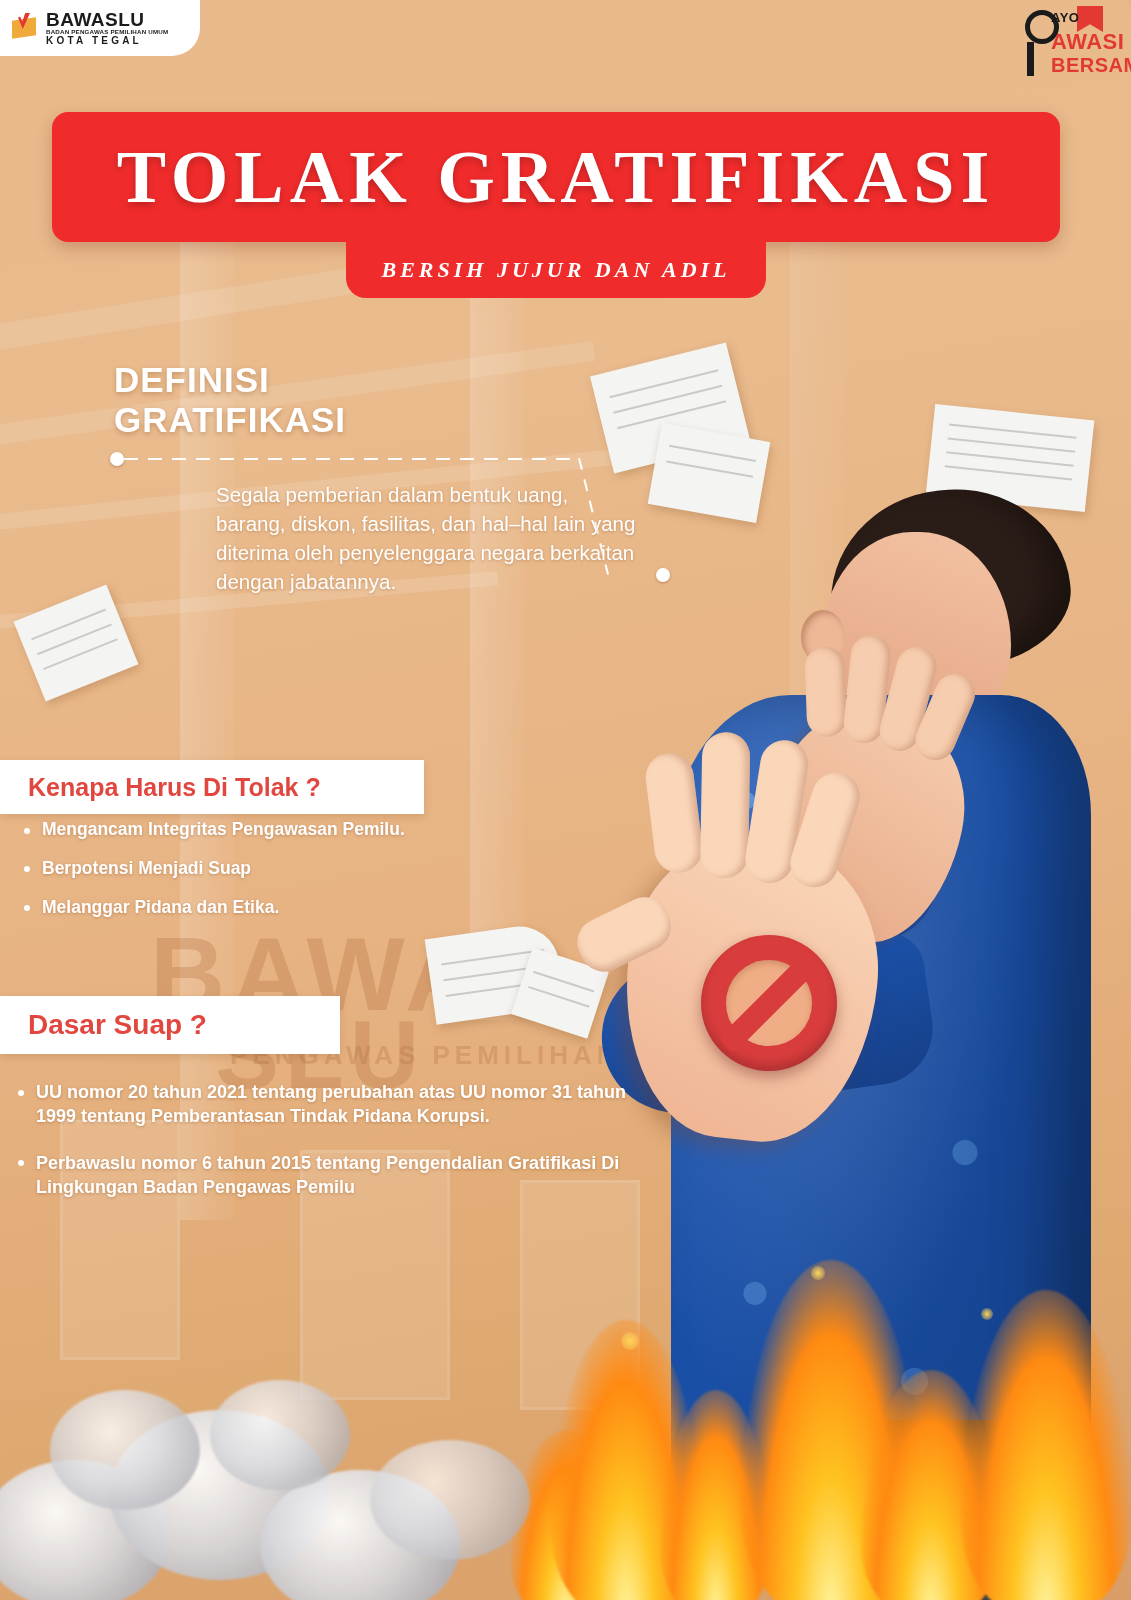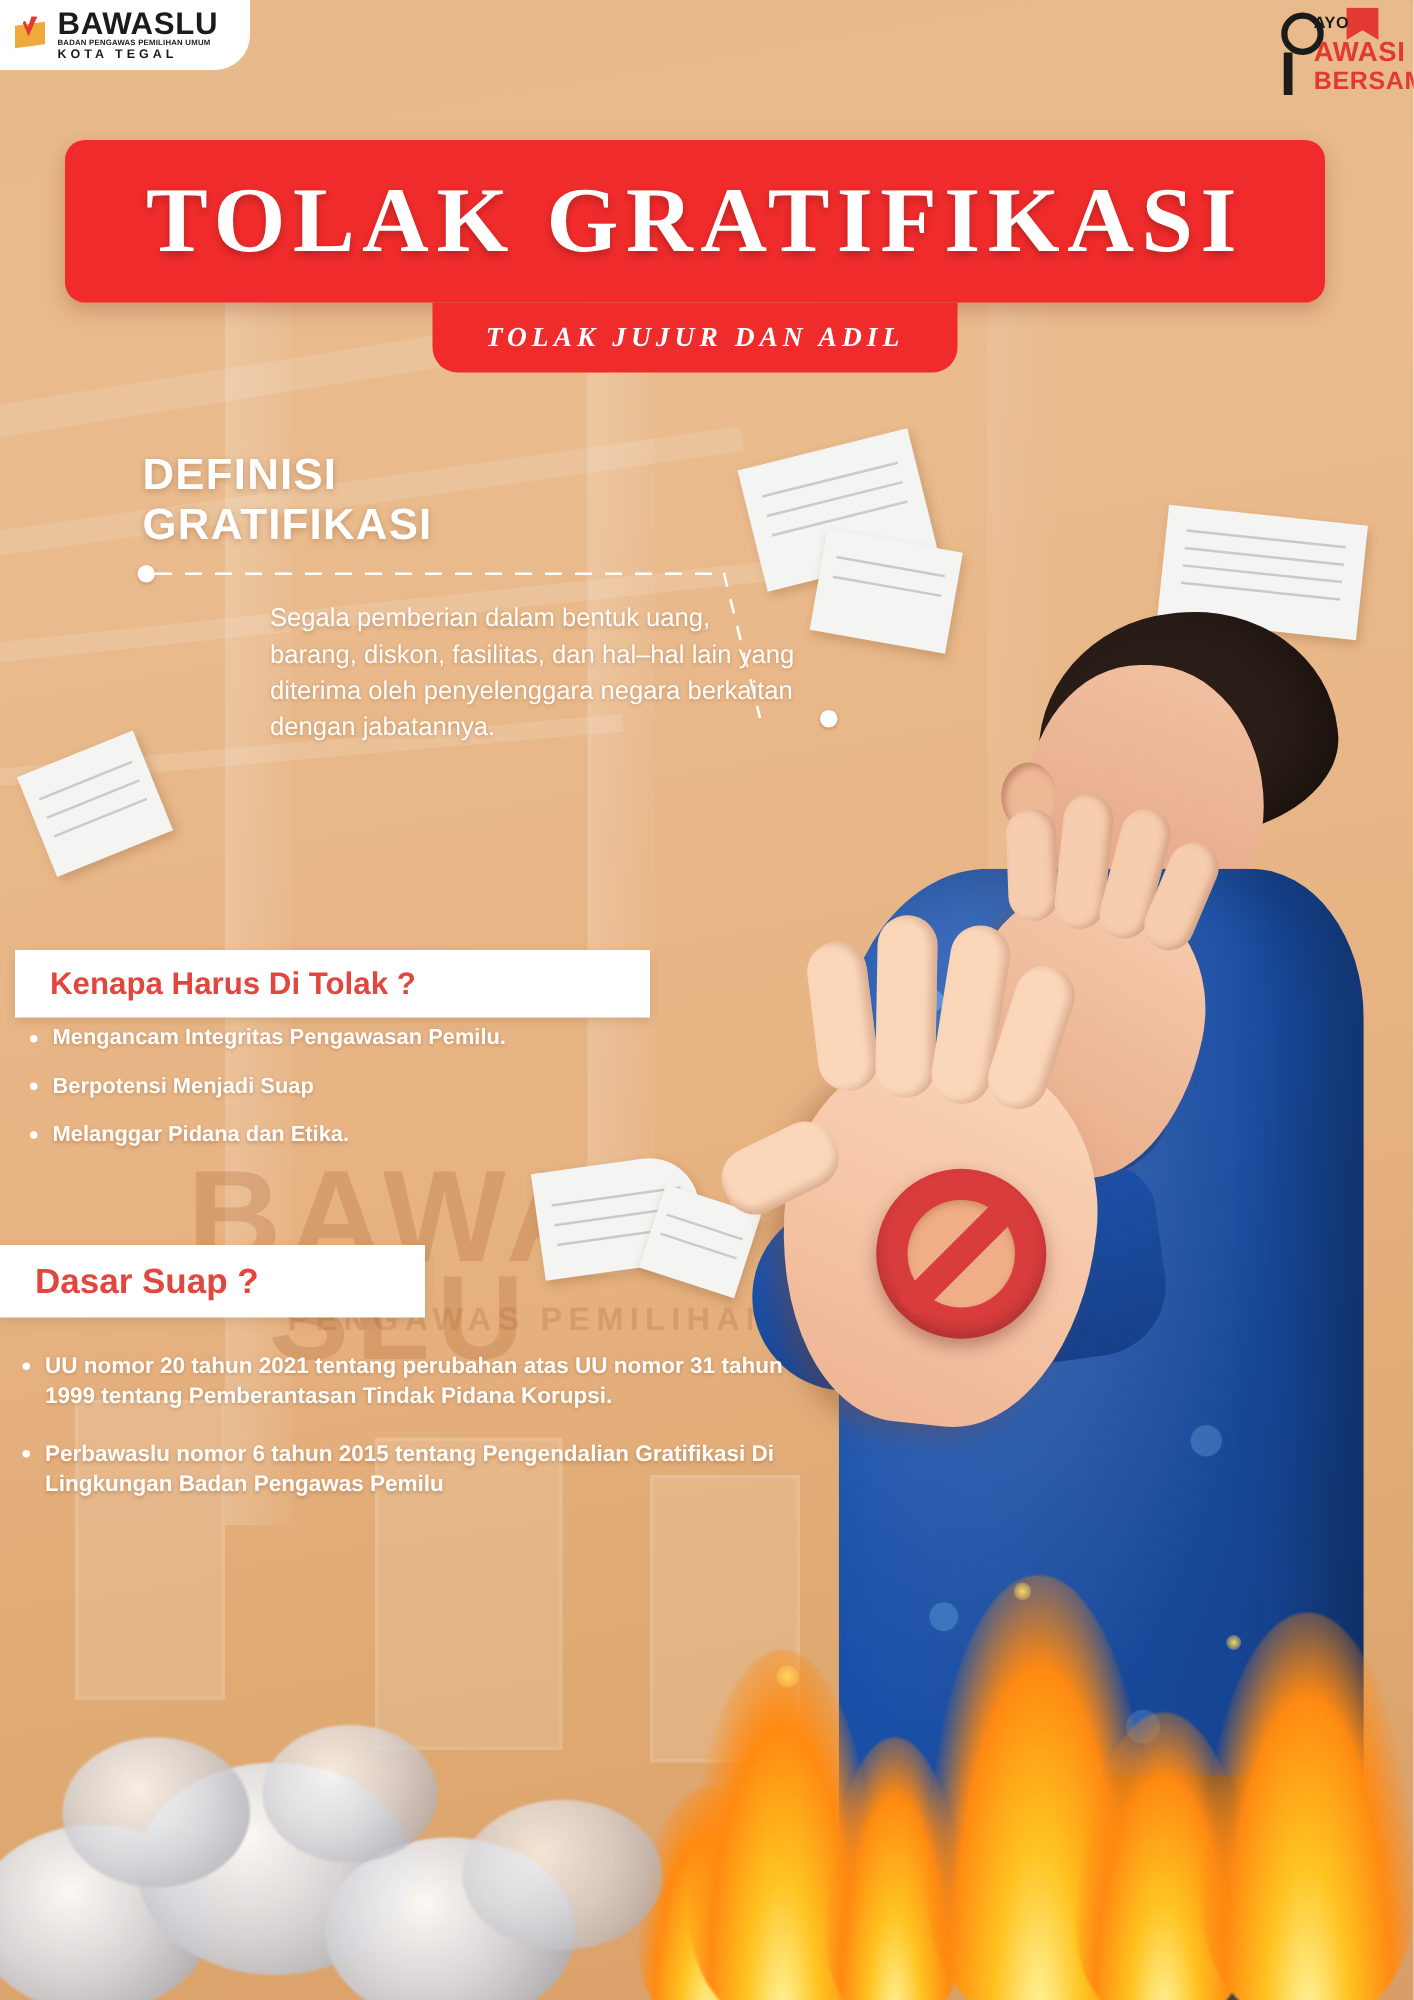--- a/index.html
+++ b/index.html
@@ -81,21 +81,21 @@
   .logo-mark { width: 30px; height: 30px; position: relative; }
   .logo-mark .box {
     position: absolute; left: 2px; top: 6px; width: 24px; height: 18px;
     background: #f0a93b; transform: skewY(-8deg);
   }
   .logo-mark .chk {
     position: absolute; left: 8px; top: 0px; width: 12px; height: 16px;
     background: #e23a33; clip-path: polygon(0 30%, 40% 100%, 100% 0, 60% 0, 36% 55%, 18% 22%);
   }
   .logo-text { line-height: 1; }
-  .logo-text .l1 { font-size: 25px; font-weight: 800; color: #1b1b1b; letter-spacing: .5px; }
+  .logo-text .l1 { font-size: 19px; font-weight: 800; color: #1b1b1b; letter-spacing: .5px; }
   .logo-text .l2 { font-size: 6.2px; font-weight: 700; color: #1b1b1b; letter-spacing: .2px; }
   .logo-text .l3 { font-size: 10px; font-weight: 800; color: #1b1b1b; letter-spacing: 3.2px; margin-top: 1px; }
 
   .logo-ayo {
     position: absolute; right: 10px; top: 4px;
     width: 102px; height: 80px;
   }
   .ayo-magnifier {
     position: absolute; left: 6px; top: 6px; width: 34px; height: 34px;
     border: 5px solid #1b1b1b; border-radius: 50%;
@@ -195,21 +195,21 @@
     position: absolute;
     background: #ffffff;
     display: flex; align-items: center;
     padding-left: 28px;
     box-shadow: 0 3px 8px rgba(120,70,30,.18);
   }
   .chip span {
     color: #e2473f;
     font-weight: 800;
   }
-  #chip-kenapa { left: 12px; top: 760px; width: 508px; height: 54px; }
+  #chip-kenapa { left: 0; top: 760px; width: 424px; height: 54px; }
   #chip-kenapa span { font-size: 25px; }
   #chip-dasar  { left: 0; top: 996px; width: 340px; height: 58px; }
   #chip-dasar span { font-size: 28px; }
 
   
   ul.blist {
     position: absolute;
     list-style: none;
     color: #ffffff;
   }
@@ -473,21 +473,21 @@
     <div class="ayo-red"></div>
     <div class="ayo-l1">AYO</div>
     <div class="ayo-l2">AWASI</div>
     <div class="ayo-l3">BERSAMA</div>
   </div>
 
   <div class="title-banner">
     <h1>TOLAK GRATIFIKASI</h1>
   </div>
   <div class="subtitle-banner">
-    <h2>TOLAK JUJUR DAN ADIL</h2>
+    <h2>BERSIH JUJUR DAN ADIL</h2>
   </div>
 
   <div class="def-title">
     <div>DEFINISI</div>
     <div>GRATIFIKASI</div>
   </div>
   <div class="dash-line">
     <div class="dot" style="left:0; top:0;"></div>
     <div class="dash"></div>
   </div>

